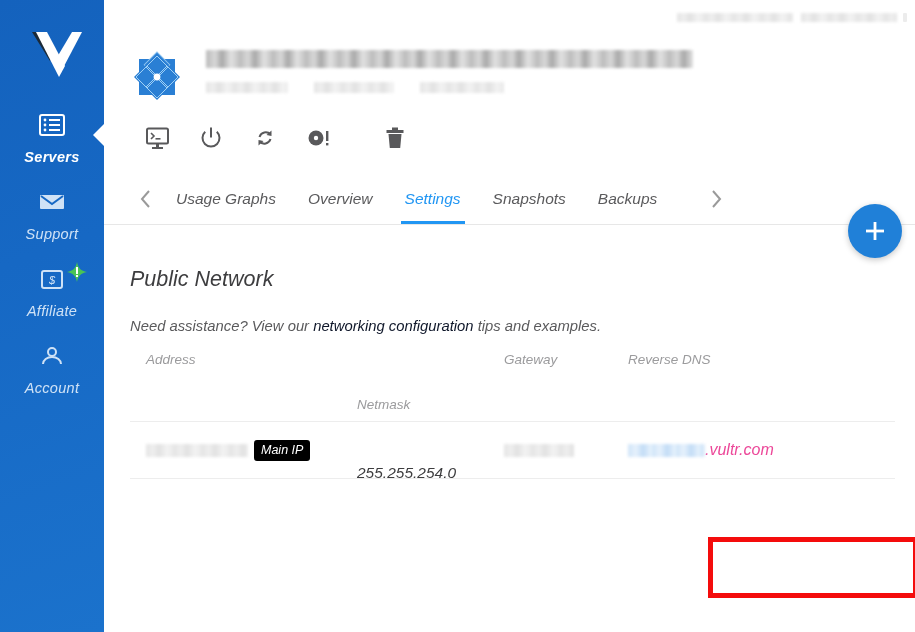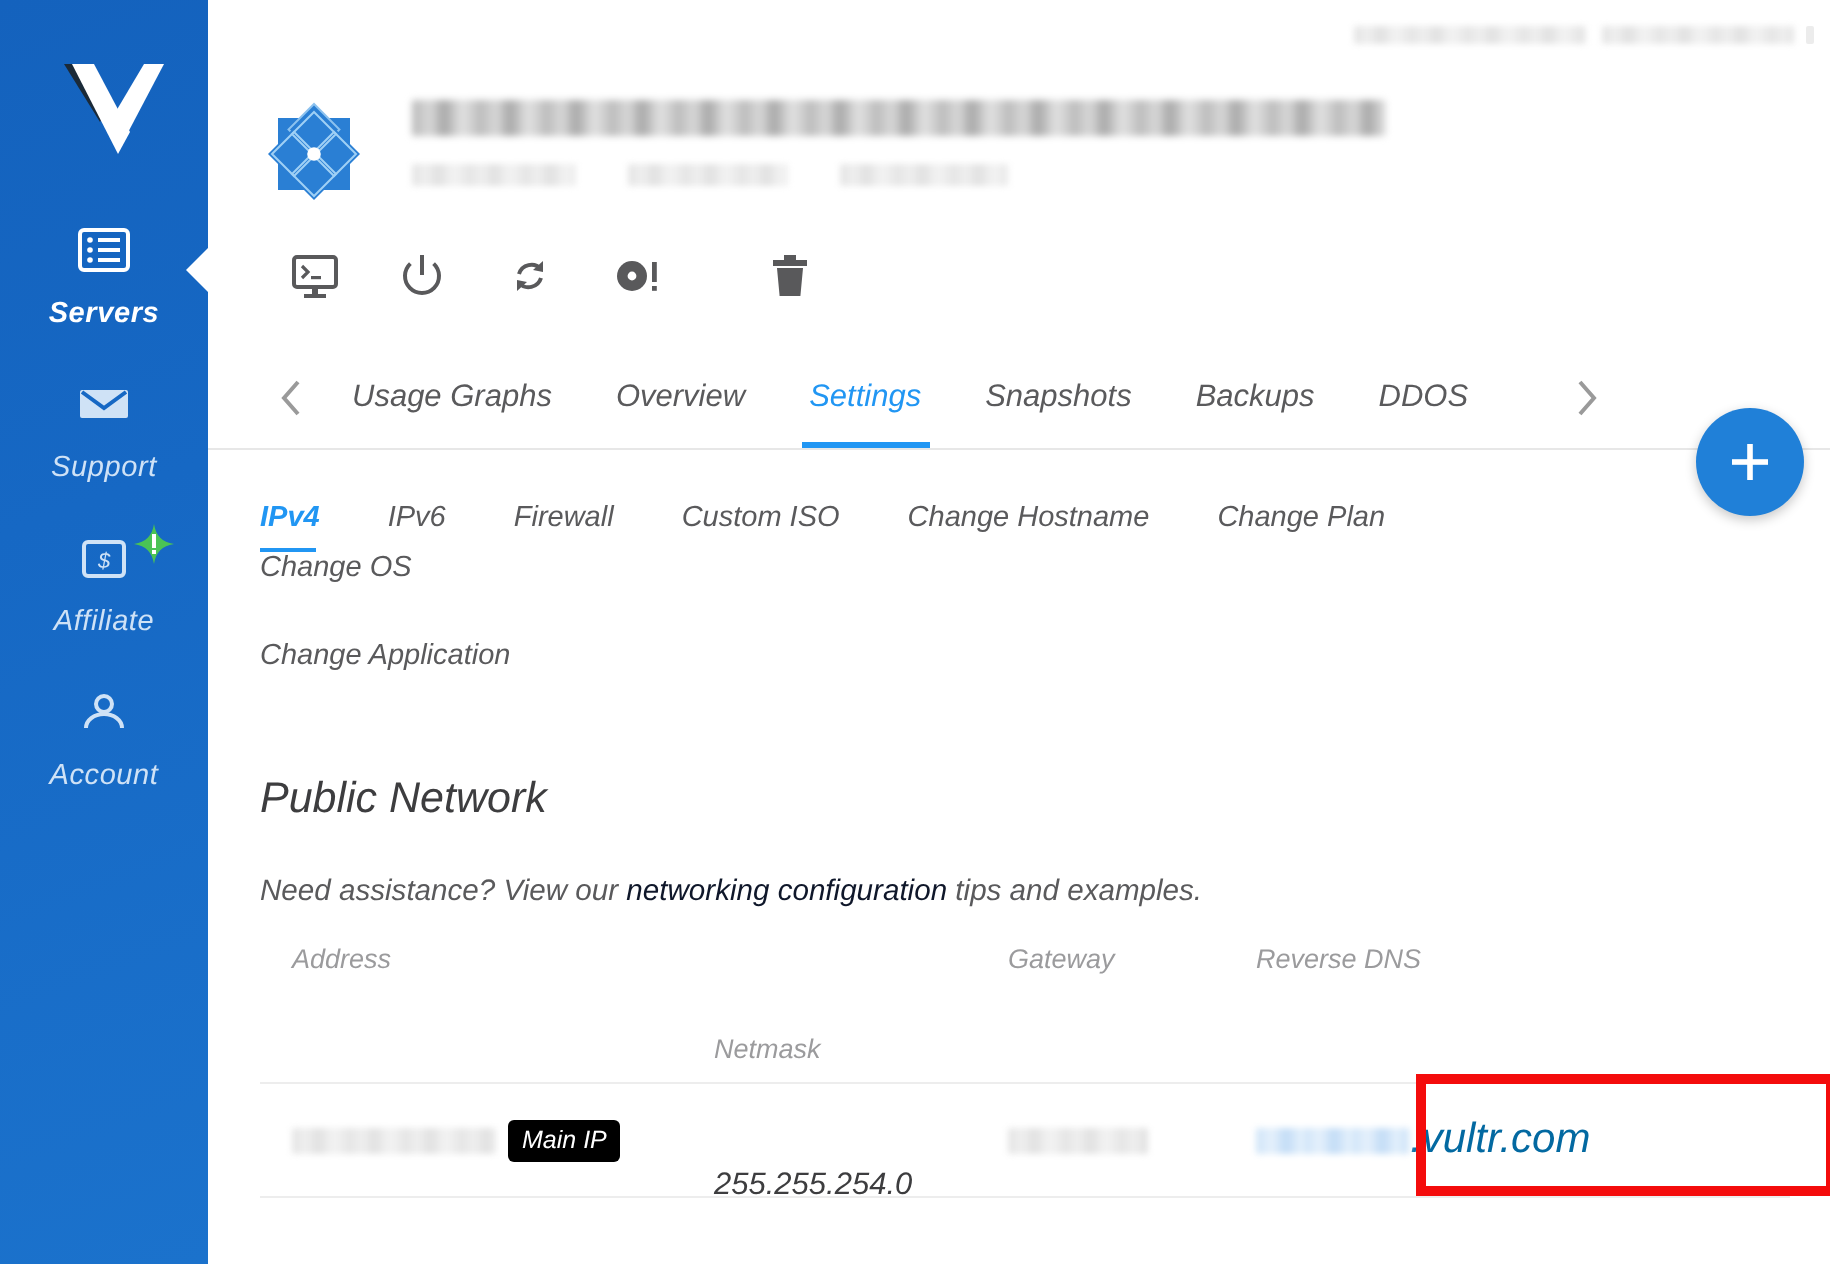--- a/index.html
+++ b/index.html
@@ -144,21 +144,21 @@
   .td { font-size: 15.5px; color: #3d3d3f; display: flex; align-items: center; }
   .c-addr { width: 211px; }
   .c-mask { width: 147px; margin-top: 45px; }
   .c-gw   { width: 124px; }
   .c-dns  { width: 200px; }
   .main-ip {
     background: #000000; color: #fff; font-size: 12.5px;
     border-radius: 3px; padding: 3px 7px 4px 7px; margin-left: 6px;
     white-space: nowrap;
   }
-  .dns-link { color: #0369a1; font-size: 21px; cursor: pointer; display: flex; align-items: center; justify-content: flex-end; }
+  .dns-link { color: #ec4899; font-size: 16px; cursor: pointer; display: flex; align-items: center; justify-content: flex-end; }
 
   .highlight-box {
     position: absolute; left: 604px; top: 537px;
     width: 210px; height: 61px;
     border: 5px solid #f40c0c; background: transparent;
     pointer-events: none; z-index: 6;
   }
 </style>
 </head>
 <body>
@@ -322,50 +322,35 @@
         <div class="tab-arrow">
           <svg width="11" height="18" viewBox="0 0 11 18">
               <path d="M9 1 L2 9 L9 17" fill="none" stroke="#9a9a9a" stroke-width="2"></path>
             </svg>
         </div>
         <div class="tab">Usage Graphs</div>
         <div class="tab">Overview</div>
         <div class="tab active">Settings</div>
         <div class="tab">Snapshots</div>
         <div class="tab">Backups</div>
-        <div class="tab">DDOS</div>
         <div class="tab-arrow right">
           <svg width="11" height="18" viewBox="0 0 11 18">
               <path d="M2 1 L9 9 L2 17" fill="none" stroke="#9a9a9a" stroke-width="2"></path>
             </svg>
         </div>
       </div>
     </div>
 
     <div class="fab">
       <svg width="26" height="26" viewBox="0 0 26 26">
         <rect x="11.6" y="4" width="2.8" height="18" fill="#ffffff"></rect>
         <rect x="4" y="11.6" width="18" height="2.8" fill="#ffffff"></rect>
       </svg>
     </div>
 
-    <div class="subtabs">
-      <div class="subtab-row">
-        <div class="subtab active">IPv4</div>
-        <div class="subtab">IPv6</div>
-        <div class="subtab">Firewall</div>
-        <div class="subtab">Custom ISO</div>
-        <div class="subtab">Change Hostname</div>
-        <div class="subtab">Change Plan</div>
-        <div class="subtab">Change OS</div>
-      </div>
-      <div class="subtab-row second">
-        <div class="subtab">Change Application</div>
-      </div>
-    </div>
 
     <h2 class="section-title">Public Network</h2>
 
     <p class="assist">
       <span>Need assistance? View our </span><a>networking configuration</a><span> tips and examples.</span>
     </p>
 
     <div class="table">
       <div class="thead">
         <div class="th c-addr">Address</div>

